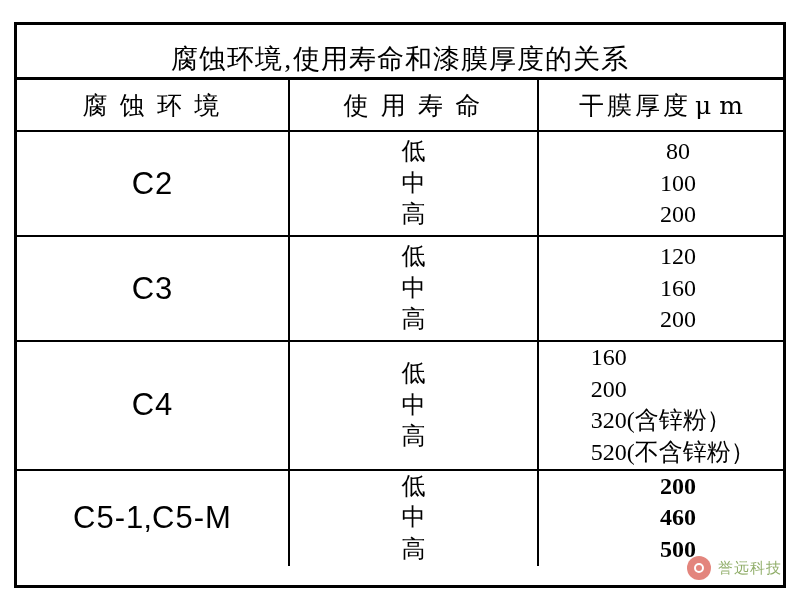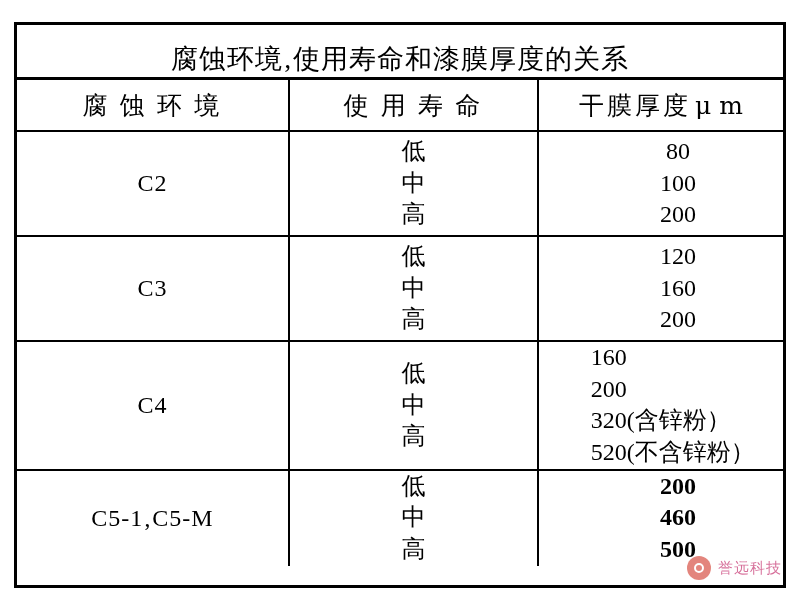--- a/index.html
+++ b/index.html
@@ -84,22 +84,22 @@
     font-weight: normal;
     border-radius: 25px;
   }
   .hdr .mu {
     font-family: "DejaVu Serif", serif;
     letter-spacing: 0;
     padding-left: 4px;
   }
 
   .env-cell {
-    font-size: 24px;
-    font-family: Liberation Serif, serif;
+    font-size: 31px;
+    font-family: Liberation Sans, sans-serif;
     letter-spacing: 1px;
   }
 
   .life-cell, .thick-cell {
     font-size: 24px;
     line-height: 1.32;
     padding: 6px 0;
   }
   .life-cell .line {
     display: block;
@@ -140,21 +140,21 @@
     position: absolute;
     left: 7px; top: 7px;
     width: 10px; height: 10px;
     border-radius: 50%;
     border: 2px solid #fff;
     box-sizing: border-box;
   }
   .wm-text {
     font-family: "Liberation Sans", sans-serif;
     font-size: 15px;
-    color: #be185d;
+    color: #4d7c0f;
     letter-spacing: 1px;
   }
 </style>
 </head>
 <body>
 
 <div class="sheet">
 
   <div class="table-wrap">
 

